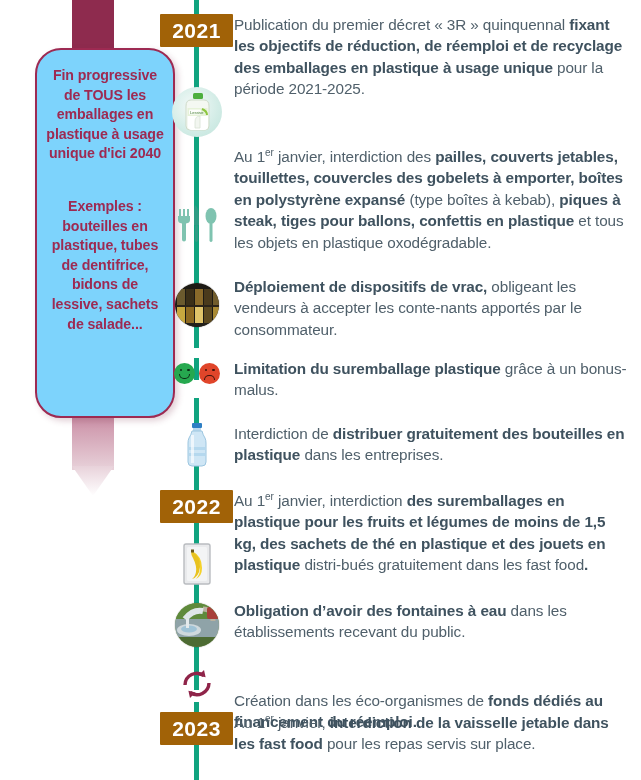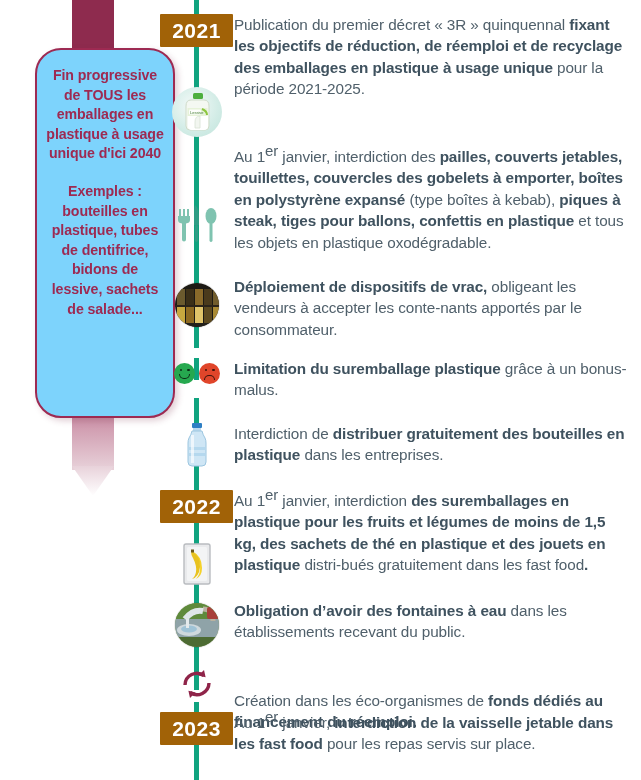--- a/index.html
+++ b/index.html
@@ -63,21 +63,21 @@
   .entry-text {
     position: absolute;
     left: 234px;
     width: 396px;
     color: #50606b;
     font-size: 15.3px;
     line-height: 21.4px;
     letter-spacing: -0.1px;
   }
   .entry-text b { color: #3f525f; font-weight: bold; }
-  .entry-text sup { font-size: 15px; vertical-align: super; line-height: 0; }
+  .entry-text sup { font-size: 10px; vertical-align: super; line-height: 0; }
 
   
   .pin-stem {
     position: absolute;
     left: 72px; top: 0;
     width: 42px; height: 470px;
     background: linear-gradient(to bottom, #8e2b4e 0%, #8e2b4e 72%, #c98ca3 88%, #e8d2da 100%);
     z-index: 2;
   }
   .pin-stem::after {
@@ -100,21 +100,21 @@
     text-align: center;
     box-shadow: 3px 3px 6px rgba(120,40,70,.22);
   }
   .callout p {
     color: #9d2a52;
     font-size: 14.2px;
     font-weight: bold;
     line-height: 19.6px;
     letter-spacing: -0.1px;
   }
-  .callout p.second { margin-top: 18px; }
+  .callout p.second { margin-top: 33px; }
 
   
   .bottle-halo {
     width: 50px; height: 50px; border-radius: 50%;
     background: radial-gradient(circle at 42% 38%, #e9f5f2 20%, #d2ece6 60%, #bfe3da 100%);
     position: relative;
     display: flex; align-items: center; justify-content: center;
   }
   .photo-circle {
     width: 46px; height: 46px; border-radius: 50%;

